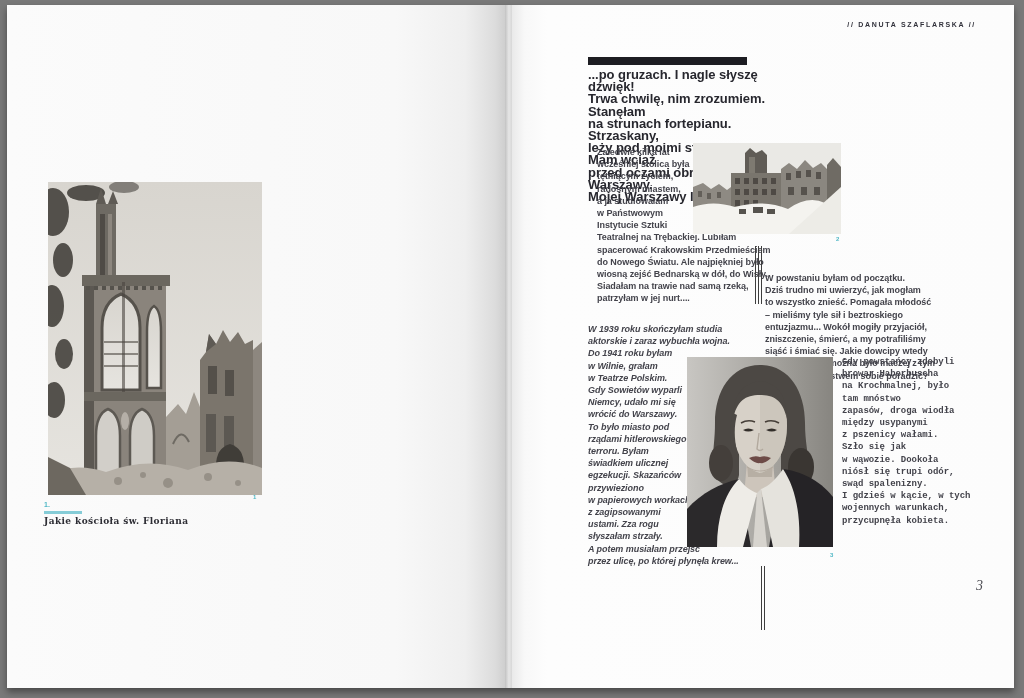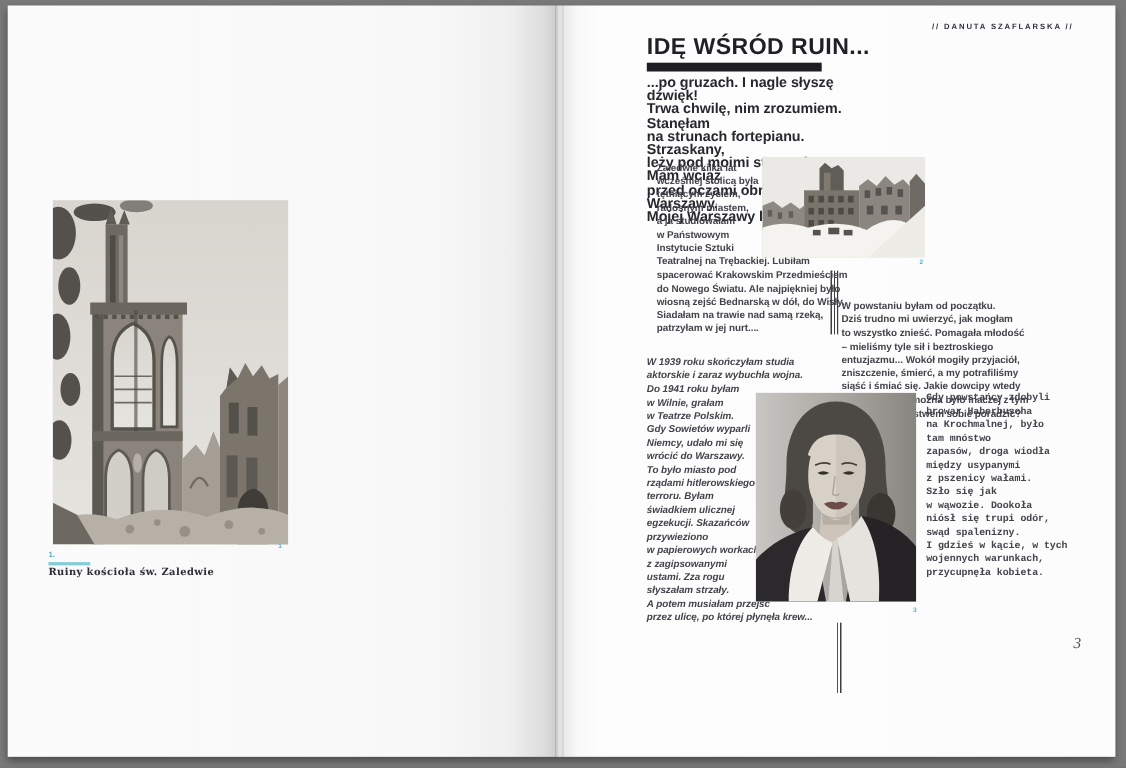--- a/index.html
+++ b/index.html
@@ -128,30 +128,29 @@
               <circle cx="160" cy="295" r="4"></circle>
             <circle cx="190" cy="301" r="3"></circle>
           </g>
         </svg>
       </div>
 
       <span class="corner-num" style="left:246px;top:489px;">1</span>
 
       <div class="cap-num">1.</div>
       <div class="cap-line"></div>
-      <div class="caption">Ruiny kościoła św. Zaledwie</div>
+      <div class="caption">Jakie kościoła św. Floriana</div>
     </div>
 
     <div class="gutter"></div>
 
     <div class="page page-right">
 
       <div class="author-marker">// DANUTA SZAFLARSKA //</div>
 
-      <h1 class="title" style="margin:0;">IDĘ WŚRÓD RUIN...</h1>
       <div class="title-bar"></div>
 
       <div class="txt lead" style="left:76px;top:64px;width:180px;">...po gruzach. I nagle słyszę dźwięk!
 Trwa chwilę, nim zrozumiem. Stanęłam
 na strunach fortepianu. Strzaskany,
 leży pod moimi stopami. Mam wciąż
 przed oczami obraz tamtej Warszawy.
 Mojej Warszawy lat 40.</div>
 
       <div class="txt" style="left:85px;top:141px;width:178px;">Zaledwie kilka lat

